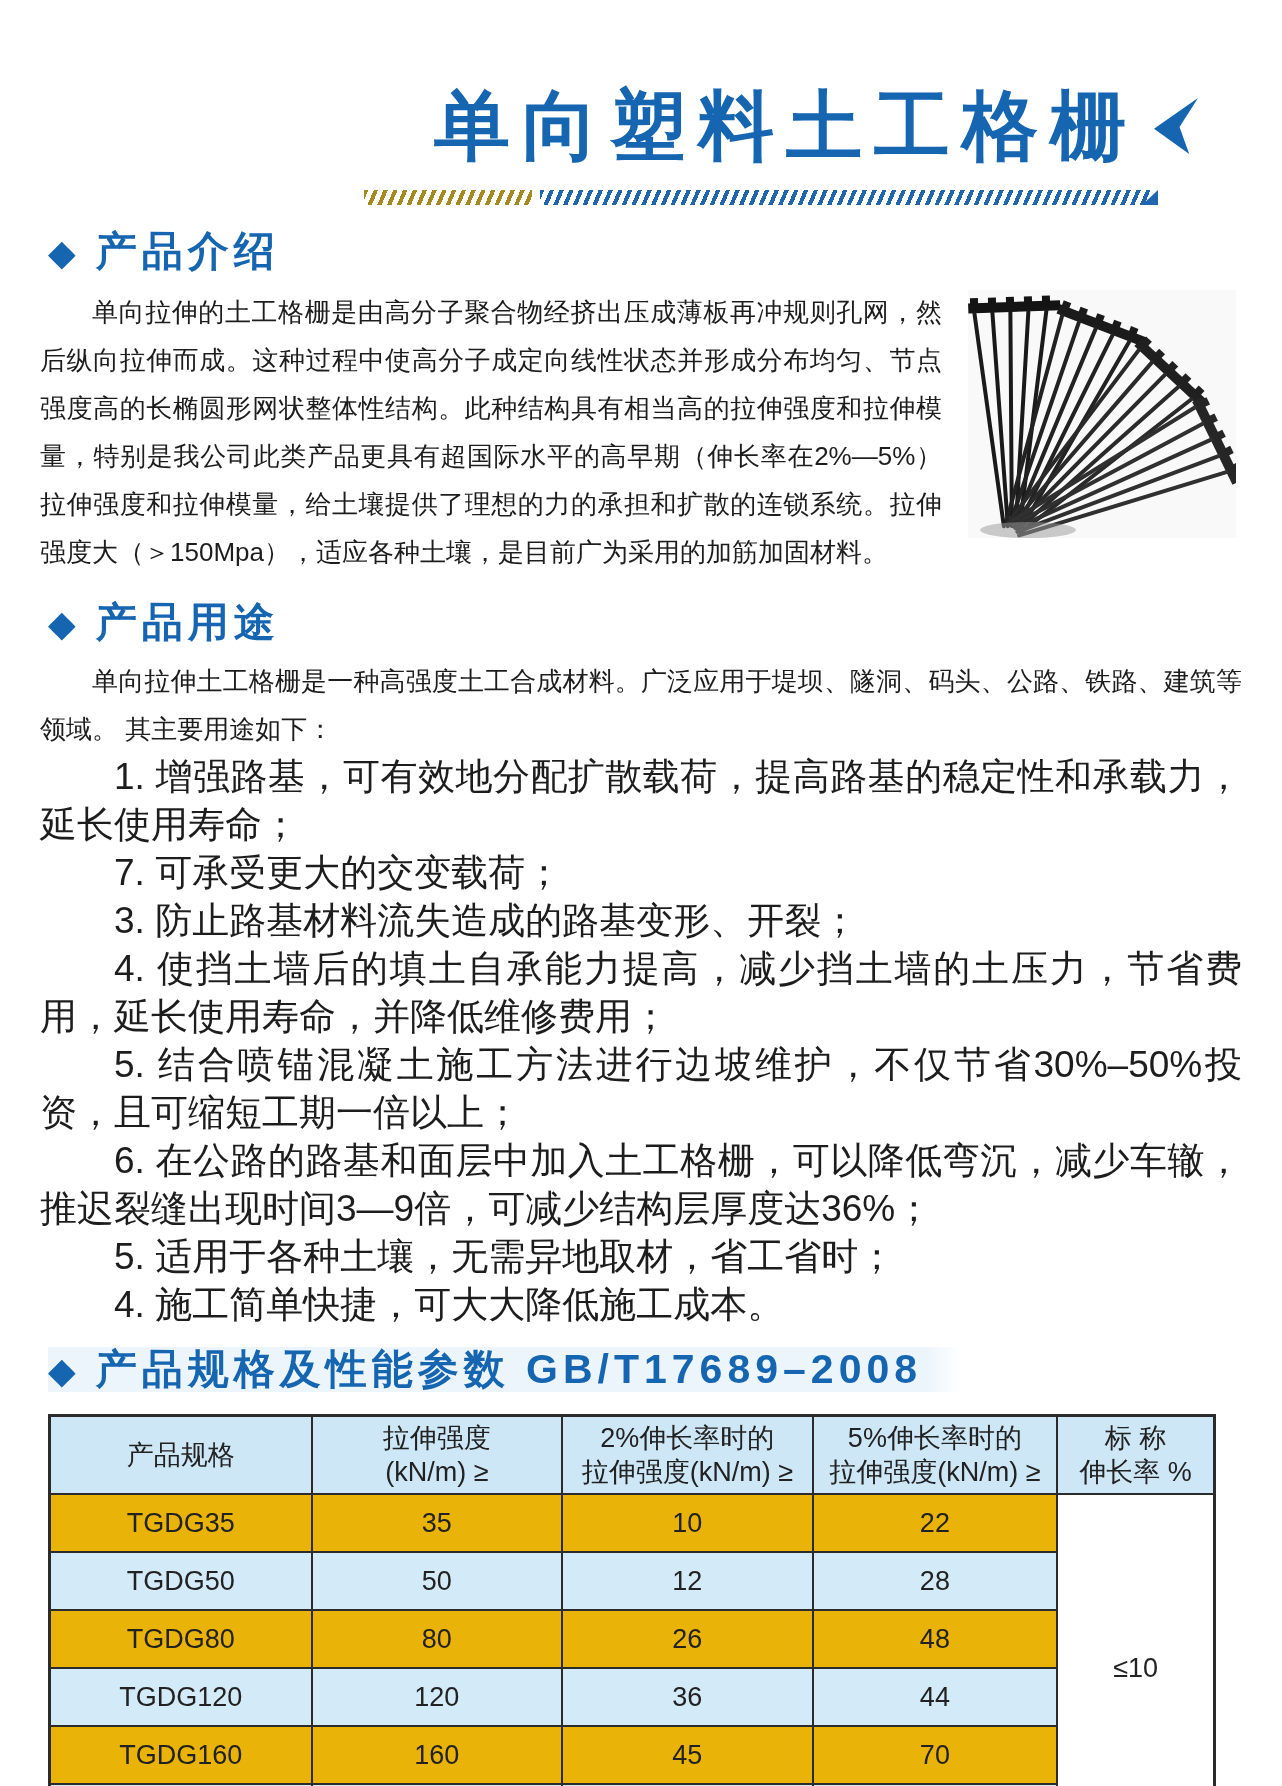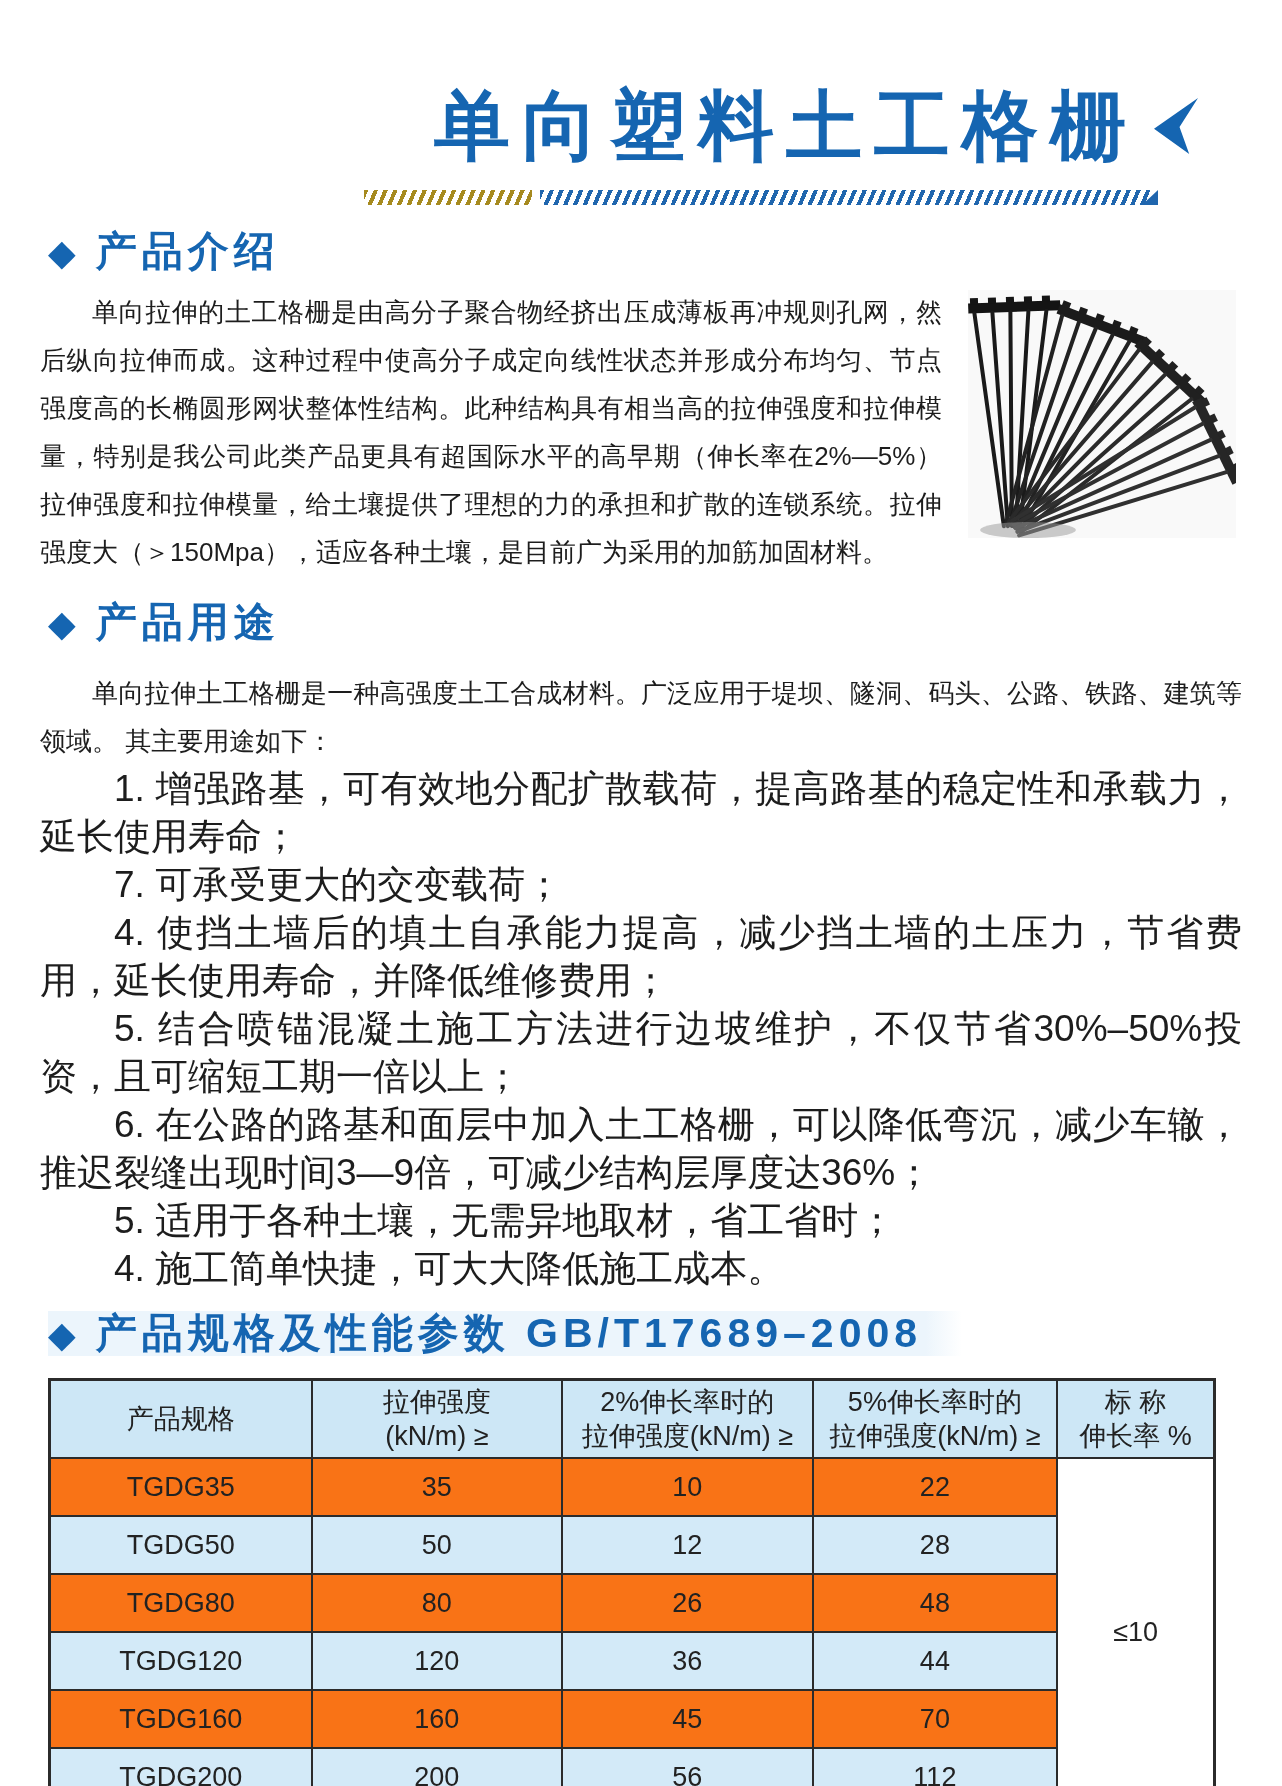--- a/index.html
+++ b/index.html
@@ -85,21 +85,21 @@
   .spec-table th,.spec-table td{
     border:2px solid #2b2b2b;
     text-align:center;vertical-align:middle;
     padding:0;
   }
   .spec-table{border:3px solid #2b2b2b;}
   .spec-table th{
     height:76px;background:#cde7f6;
     font-weight:400;white-space:pre-line;line-height:34px;
   }
-  .spec-table td{height:56px;background:#f97316;}
+  .spec-table td{height:56px;background:#eab308;}
   .spec-table tbody tr:nth-child(even) td{background:#d3eaf8;}
   .spec-table td.merged{background:#ffffff !important;font-size:27px;}
   .col-spec{width:22.5%;}
   .col-ts{width:21.5%;}
   .col-e2{width:21.5%;}
   .col-e5{width:21%;}
   .col-nom{width:13.5%;}
 </style>
 </head>
 <body>
@@ -187,24 +187,25 @@
       </figure>
       <p class="body-text">单向拉伸的土工格栅是由高分子聚合物经挤出压成薄板再冲规则孔网，然后纵向拉伸而成。这种过程中使高分子成定向线性状态并形成分布均匀、节点强度高的长椭圆形网状整体性结构。此种结构具有相当高的拉伸强度和拉伸模量，特别是我公司此类产品更具有超国际水平的高早期（伸长率在2%—5%）拉伸强度和拉伸模量，给土壤提供了理想的力的承担和扩散的连锁系统。拉伸强度大（＞150Mpa），适应各种土壤，是目前广为采用的加筋加固材料。</p>
     </div>
   </section>
 
   <section>
     <h2 class="sec-head">
       <span class="diamond">◆</span>
       <span>产品用途</span>
     </h2>
-    <p class="body-text" style="margin-top:24px;">单向拉伸土工格栅是一种高强度土工合成材料。广泛应用于堤坝、隧洞、码头、公路、铁路、建筑等领域。 其主要用途如下：</p>
+    <p class="body-text" style="margin-top:12px;">单向拉伸土工格栅是一种高强度土工合成材料。广泛应用于堤坝、隧洞、码头、公路、铁路、建筑等领域。 其主要用途如下：</p>
     <div class="uses-list">
         <p class="li">1. 增强路基，可有效地分配扩散载荷，提高路基的稳定性和承载力，延长使用寿命；</p>
         <p class="li">7. 可承受更大的交变载荷；</p>
+        <p class="li">3. 防止路基材料流失造成的路基变形、开裂；</p>
         <p class="li">4. 使挡土墙后的填土自承能力提高，减少挡土墙的土压力，节省费用，延长使用寿命，并降低维修费用；</p>
         <p class="li">5. 结合喷锚混凝土施工方法进行边坡维护，不仅节省30%–50%投资，且可缩短工期一倍以上；</p>
         <p class="li">6. 在公路的路基和面层中加入土工格栅，可以降低弯沉，减少车辙，推迟裂缝出现时间3—9倍，可减少结构层厚度达36%；</p>
         <p class="li">5. 适用于各种土壤，无需异地取材，省工省时；</p>
         <p class="li">4. 施工简单快捷，可大大降低施工成本。</p>
       </div>
   </section>
 
   <section>
     <h2 class="sec-head banded" style="margin-top:18px;">

